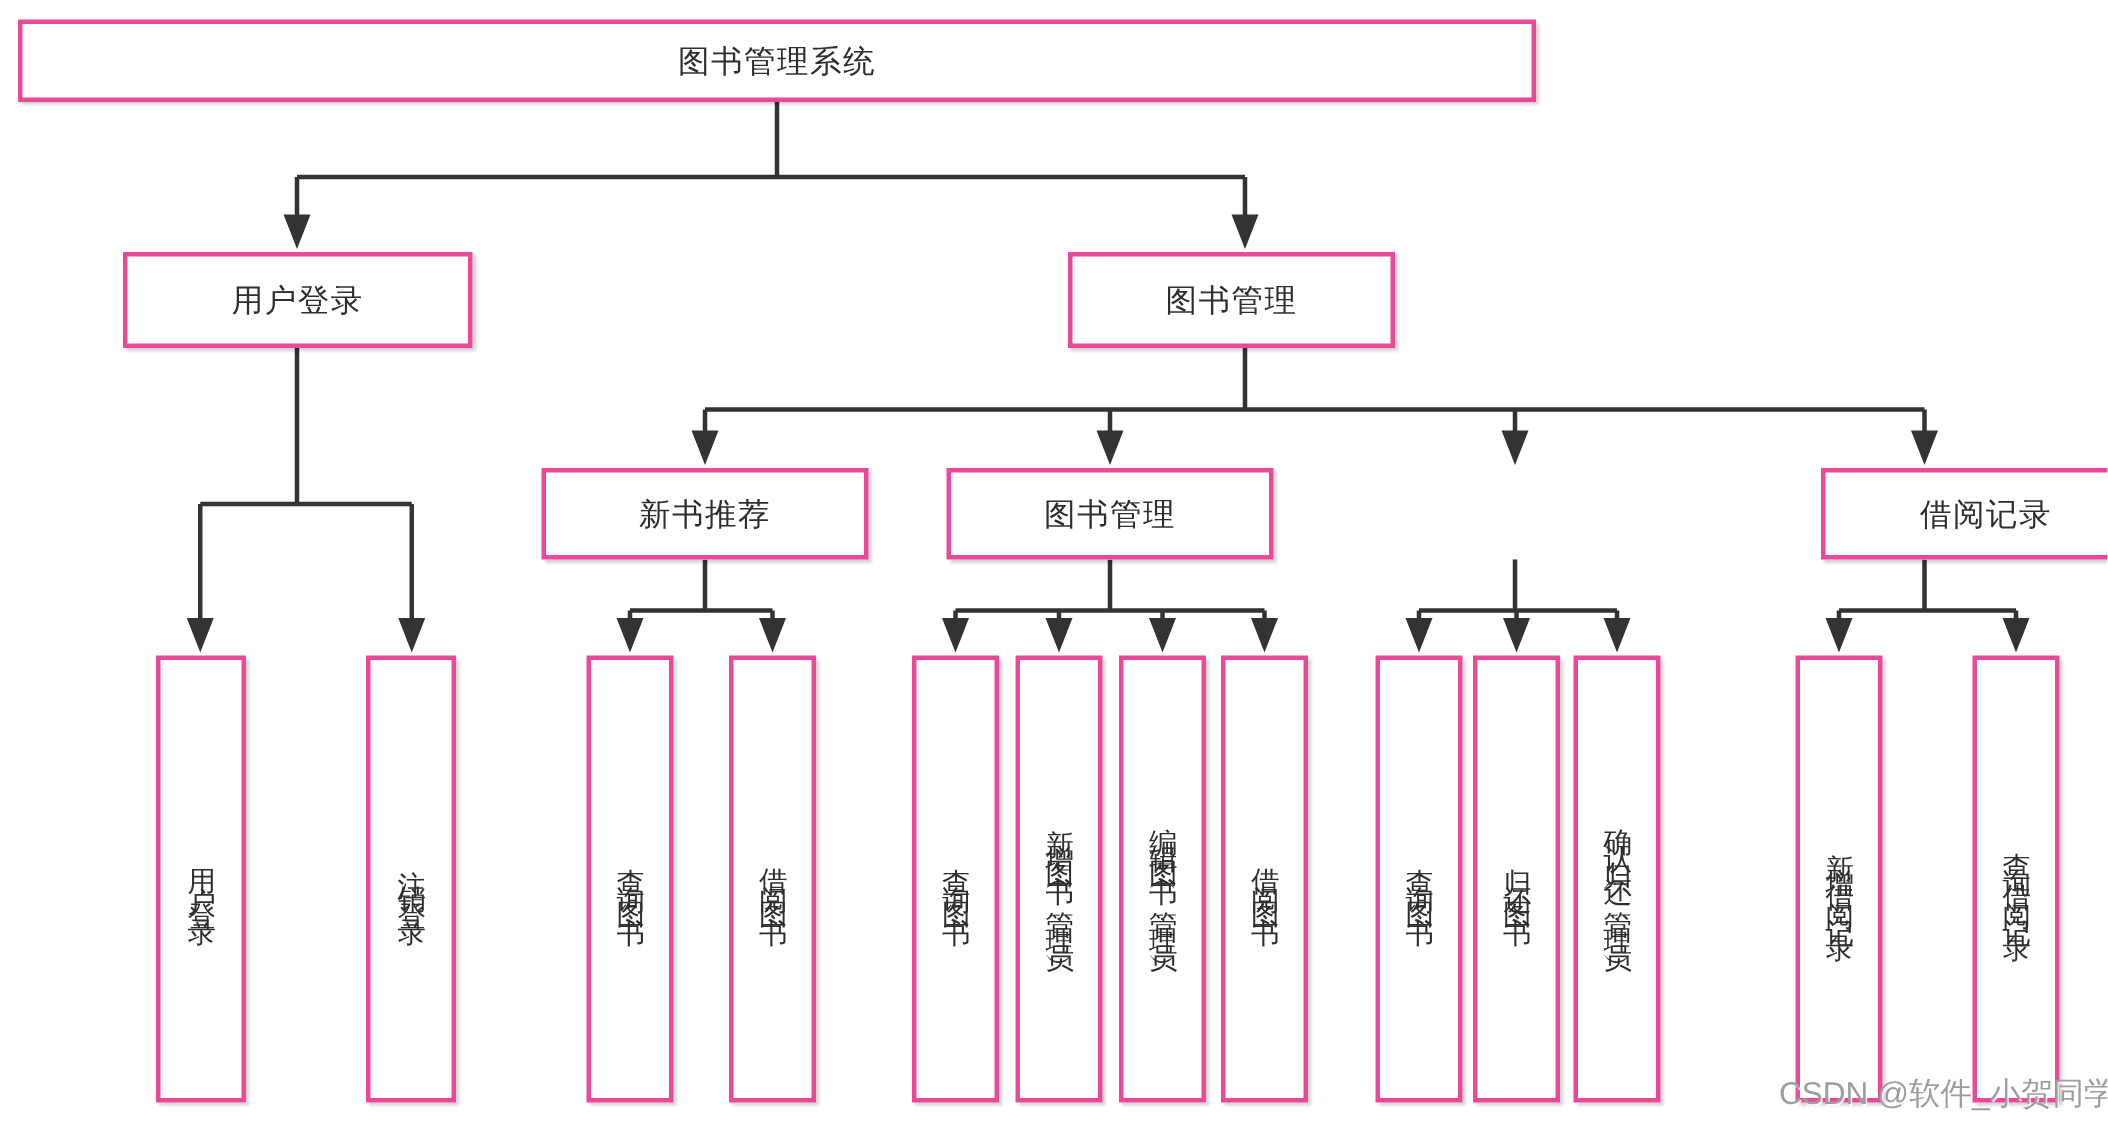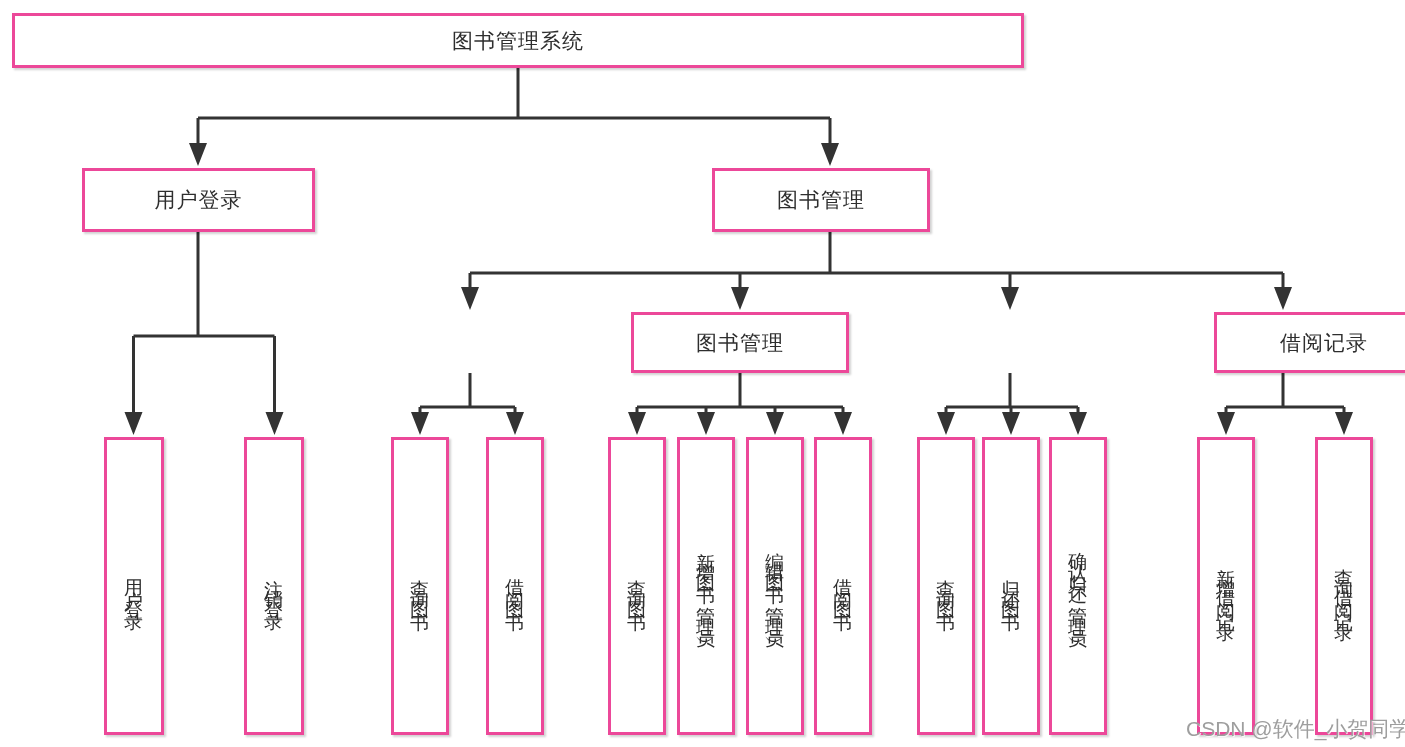--- a/index.html
+++ b/index.html
@@ -80,20 +80,21 @@
       M1069 412 L1087 412 L1078 435 Z
       M1217 412 L1235 412 L1226 435 Z
       M1335 412 L1353 412 L1344 435 Z"></path>
   </svg>
 
   <div class="box hbox n-root">图书管理系统</div>
 
   <div class="box hbox n-ul">用户登录</div>
   <div class="box hbox n-bm">图书管理</div>
 
+  <div class="box hbox n-nr">新书推荐</div>
   <div class="box hbox n-bb">图书管理</div>
   <div class="box hbox n-br">借阅记录</div>
 
   <div class="box leaf l-1a">
     <span class="vlabel">用户登录</span>
   </div>
   <div class="box leaf l-1b">
     <span class="vlabel">注销登录</span>
   </div>
 

